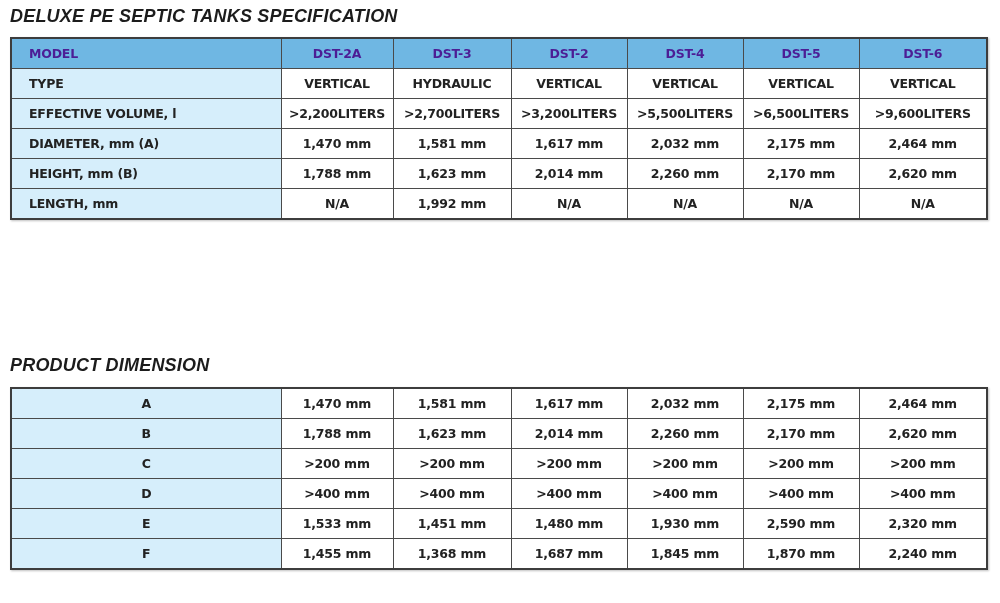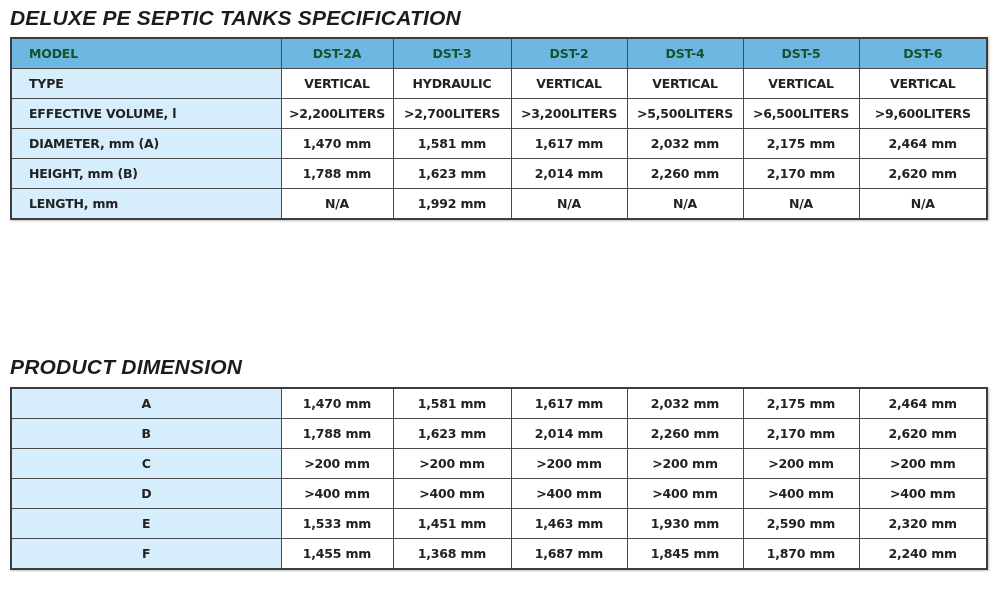--- a/index.html
+++ b/index.html
@@ -15,21 +15,21 @@
       font-family: "DejaVu Sans", sans-serif;
       color: #1a1a1a;
     }
     .section-title {
       position: absolute;
       left: 10px;
       margin: 0;
       font-family: "Liberation Sans", sans-serif;
       font-weight: bold;
       font-style: italic;
-      font-size: 21px;
+      font-size: 18px;
       letter-spacing: 0.2px;
       color: #1c1c1c;
     }
     #title-spec { top: 6px; }
     #title-dim { top: 355px; }
 
     table.spec {
       position: absolute;
       left: 10px;
       border-collapse: collapse;
@@ -59,21 +59,21 @@
       text-align: left !important;
       padding-left: 17px !important;
       background: #d6eefb;
     }
     td.label.center {
       text-align: center !important;
       padding-left: 0 !important;
     }
     tr.header td {
       background: #6fb7e3;
-      color: #14532d;
+      color: #4c1d95;
     }
     td.value { background: #ffffff; }
 
     col.c-label { width: 270px; }
     col.c1 { width: 112px; }
     col.c2 { width: 118px; }
     col.c3 { width: 116px; }
     col.c4 { width: 116px; }
     col.c5 { width: 116px; }
     col.c6 { width: 128px; }
@@ -197,21 +197,21 @@
         <td class="value">&gt;400 mm</td>
         <td class="value">&gt;400 mm</td>
         <td class="value">&gt;400 mm</td>
         <td class="value">&gt;400 mm</td>
         <td class="value">&gt;400 mm</td>
       </tr>
       <tr>
         <td class="label center">E</td>
         <td class="value">1,533 mm</td>
         <td class="value">1,451 mm</td>
-        <td class="value">1,463 mm</td>
+        <td class="value">1,480 mm</td>
         <td class="value">1,930 mm</td>
         <td class="value">2,590 mm</td>
         <td class="value">2,320 mm</td>
       </tr>
       <tr>
         <td class="label center">F</td>
         <td class="value">1,455 mm</td>
         <td class="value">1,368 mm</td>
         <td class="value">1,687 mm</td>
         <td class="value">1,845 mm</td>

